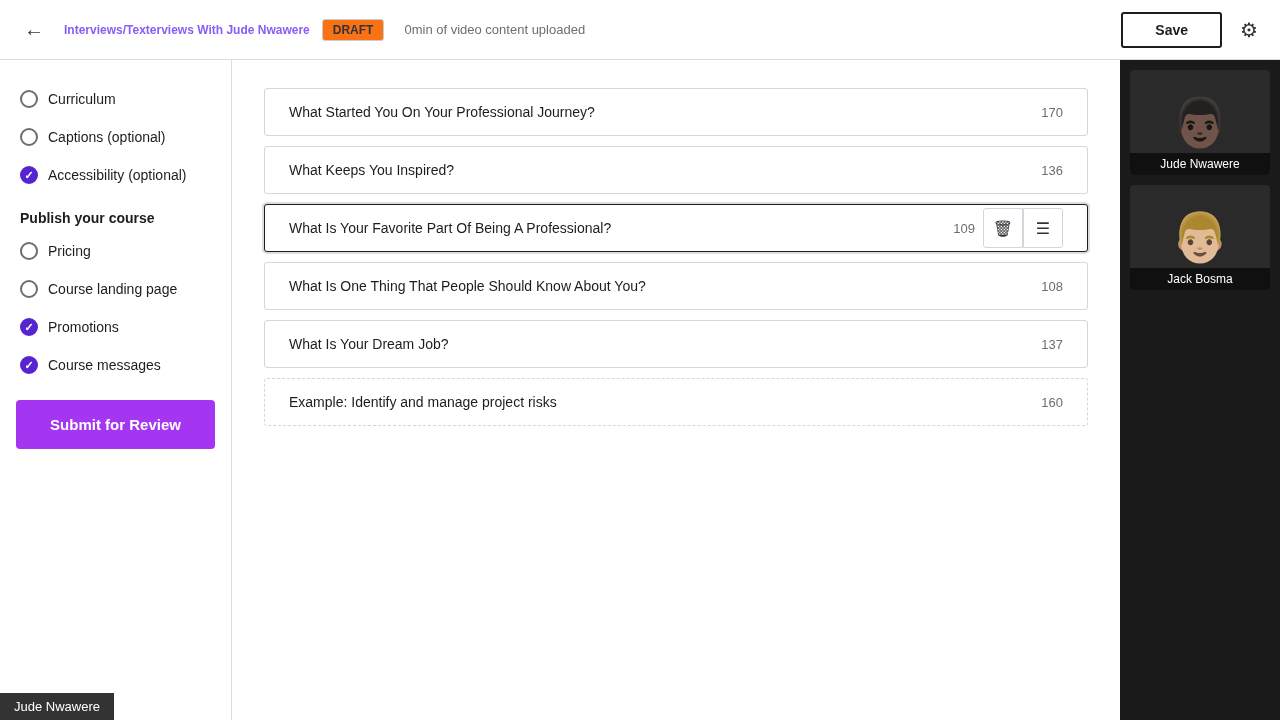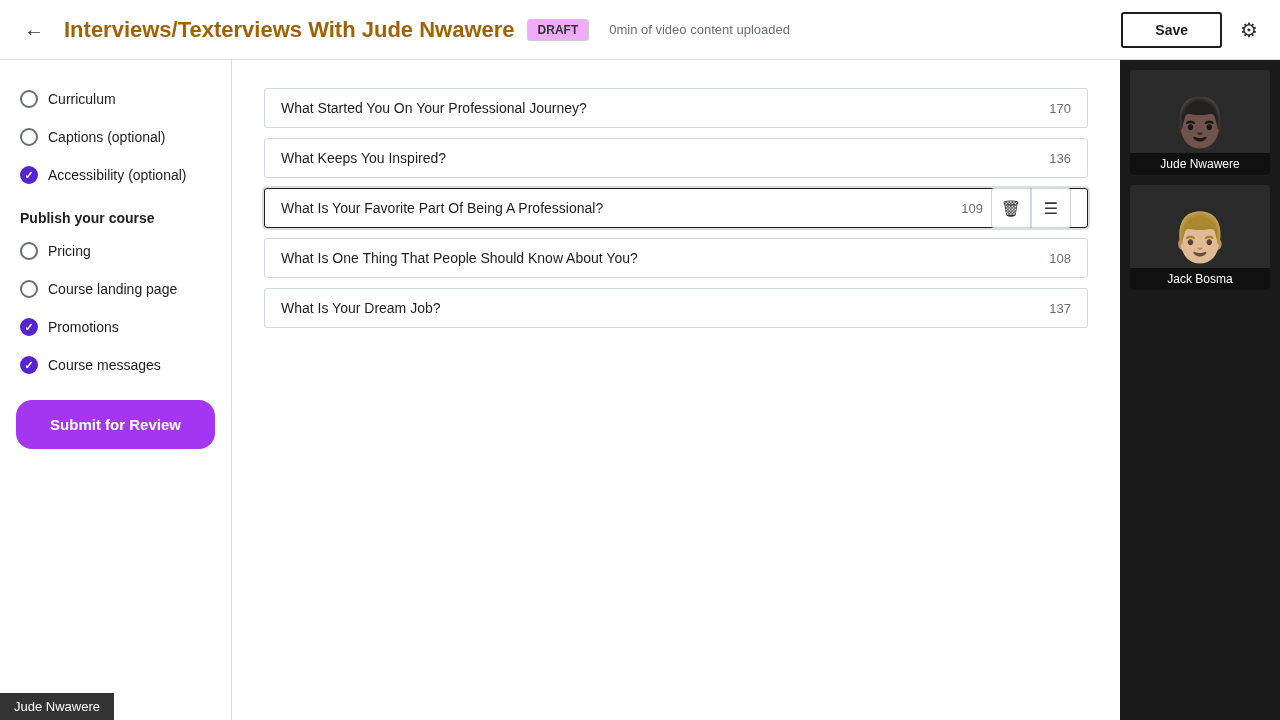--- a/index.html
+++ b/index.html
@@ -26,27 +26,27 @@
     }
     .topbar-back {
       font-size: 20px;
       cursor: pointer;
       color: #333;
       background: none;
       border: none;
       padding: 4px 8px;
     }
     .topbar-title {
-      font-size: 22px;
+      font-size: 12px;
       font-weight: 700;
-      color: #a16207;
+      color: #8b5cf6;
       flex-shrink: 0;
     }
     .draft-badge {
-      background: #f0abfc;
+      background: #f97316;
       color: #333;
       font-size: 12px;
       font-weight: 600;
       padding: 3px 10px;
       border-radius: 3px;
       border: 1px solid #ccc;
     }
     .upload-status {
       font-size: 13px;
       color: #6a6f73;
@@ -123,21 +123,21 @@
       font-weight: 700;
       color: #1c1d1f;
       padding: 16px 4px 6px 4px;
     }
     .submit-btn {
       background: #a435f0;
       color: #fff;
       font-size: 15px;
       font-weight: 700;
       border: none;
-      border-radius: 16px;
+      border-radius: 4px;
       padding: 16px 28px;
       cursor: pointer;
       margin-top: 16px;
       text-align: center;
     }
 
     
     .content-area {
       flex: 1;
       background: #fff;
@@ -155,22 +155,22 @@
       text-decoration: underline;
     }
 
     
     .objective-item {
       display: flex;
       align-items: center;
       border: 1px solid #d1d7dc;
       border-radius: 3px;
       margin-bottom: 10px;
-      padding: 0 16px;
-      height: 40px;
+      padding: 0 24px;
+      height: 48px;
       position: relative;
       background: #fff;
     }
     .objective-item.active {
       border-color: #1c1d1f;
       box-shadow: 0 0 0 2px rgba(28,29,31,0.15);
     }
     .objective-text {
       flex: 1;
       font-size: 14px;
@@ -336,20 +336,24 @@
         <div class="objective-item">
           <span class="objective-text">What Is One Thing That People Should Know About You?</span>
           <span class="objective-count">108</span>
         </div>
         <div class="objective-item">
           <span class="objective-text">What Is Your Dream Job?</span>
           <span class="objective-count">137</span>
         </div>
       </div>
 
+    <div class="objective-item placeholder-item">
+      <span class="objective-text">Example: Identify and manage project risks</span>
+      <span class="objective-count">160</span>
+    </div>
   </div>
 
   <div class="right-panel">
     <div class="avatar-card">
       <div class="avatar-img">
         <span style="font-size:48px;">👨🏿</span>
       </div>
       <div class="avatar-name">Jude Nwawere</div>
     </div>
     <div class="avatar-card">

